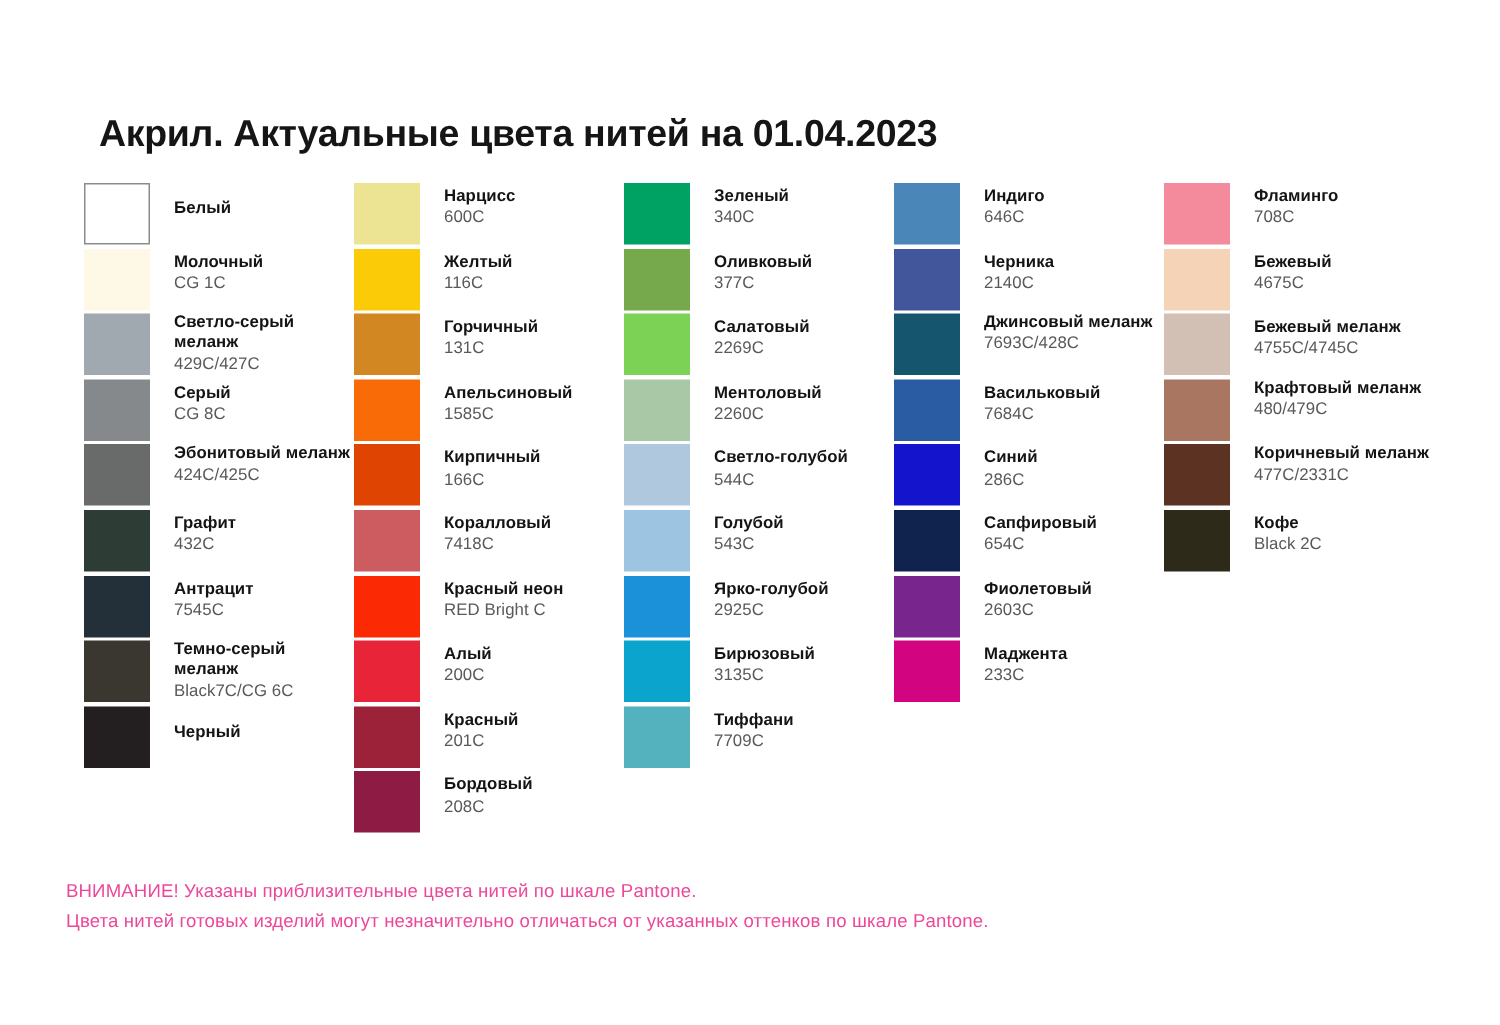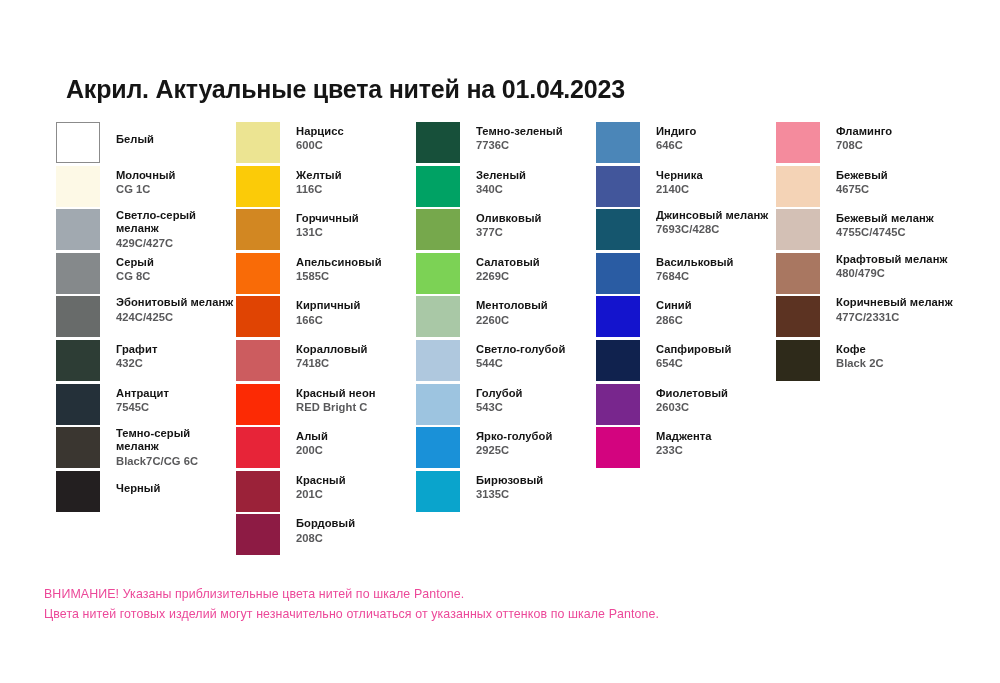--- a/index.html
+++ b/index.html
@@ -84,21 +84,21 @@
     color: #141414;
     letter-spacing: 0.05px;
     white-space: nowrap;
   }
   .nm.wrap {
     white-space: normal;
     max-width: 124px;
   }
   .code {
     font-size: 11.2px;
-    font-weight: bold;
+    font-weight: normal;
     color: #59595b;
     letter-spacing: 0.05px;
     margin-top: 1px;
     white-space: nowrap;
   }
   
   .labels.single {
     padding-top: 12px;
   }
   .labels.two {
@@ -258,27 +258,20 @@
         <div class="swatch-row">
           <div class="chip" style="background-color: rgb(141, 27, 68);"></div>
           <div class="labels two">
             <div class="nm">Бордовый</div>
             <div class="code">208C</div>
           </div>
         </div>
       </div>
       <div class="col">
         <div class="swatch-row">
-          <div class="chip" style="background-color: rgb(23, 80, 58);"></div>
-          <div class="labels two">
-            <div class="nm">Темно-зеленый</div>
-            <div class="code">7736C</div>
-          </div>
-        </div>
-        <div class="swatch-row">
           <div class="chip" style="background-color: rgb(0, 162, 100);"></div>
           <div class="labels two">
             <div class="nm">Зеленый</div>
             <div class="code">340C</div>
           </div>
         </div>
         <div class="swatch-row">
           <div class="chip" style="background-color: rgb(118, 168, 76);"></div>
           <div class="labels two">
             <div class="nm">Оливковый</div>
@@ -318,20 +311,27 @@
           <div class="labels two">
             <div class="nm">Ярко-голубой</div>
             <div class="code">2925C</div>
           </div>
         </div>
         <div class="swatch-row">
           <div class="chip" style="background-color: rgb(10, 164, 204);"></div>
           <div class="labels two">
             <div class="nm">Бирюзовый</div>
             <div class="code">3135C</div>
+          </div>
+        </div>
+        <div class="swatch-row">
+          <div class="chip" style="background-color: rgb(83, 178, 189);"></div>
+          <div class="labels two">
+            <div class="nm">Тиффани</div>
+            <div class="code">7709C</div>
           </div>
         </div>
       </div>
       <div class="col">
         <div class="swatch-row">
           <div class="chip" style="background-color: rgb(75, 134, 184);"></div>
           <div class="labels two">
             <div class="nm">Индиго</div>
             <div class="code">646C</div>
           </div>

